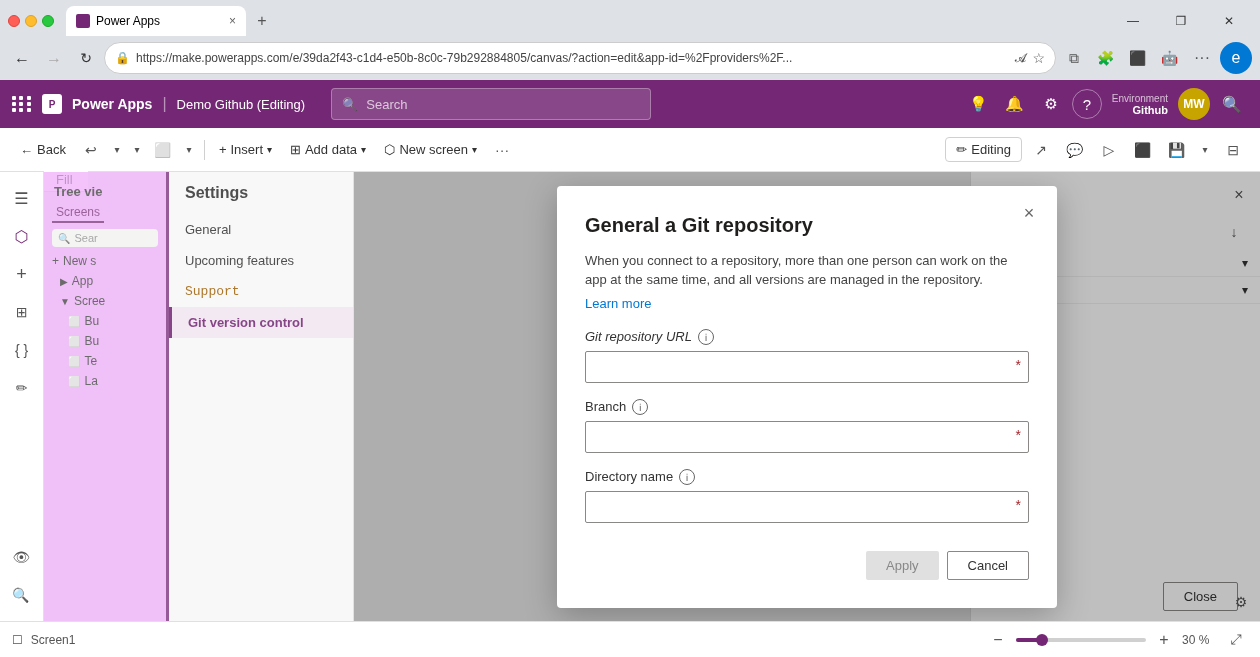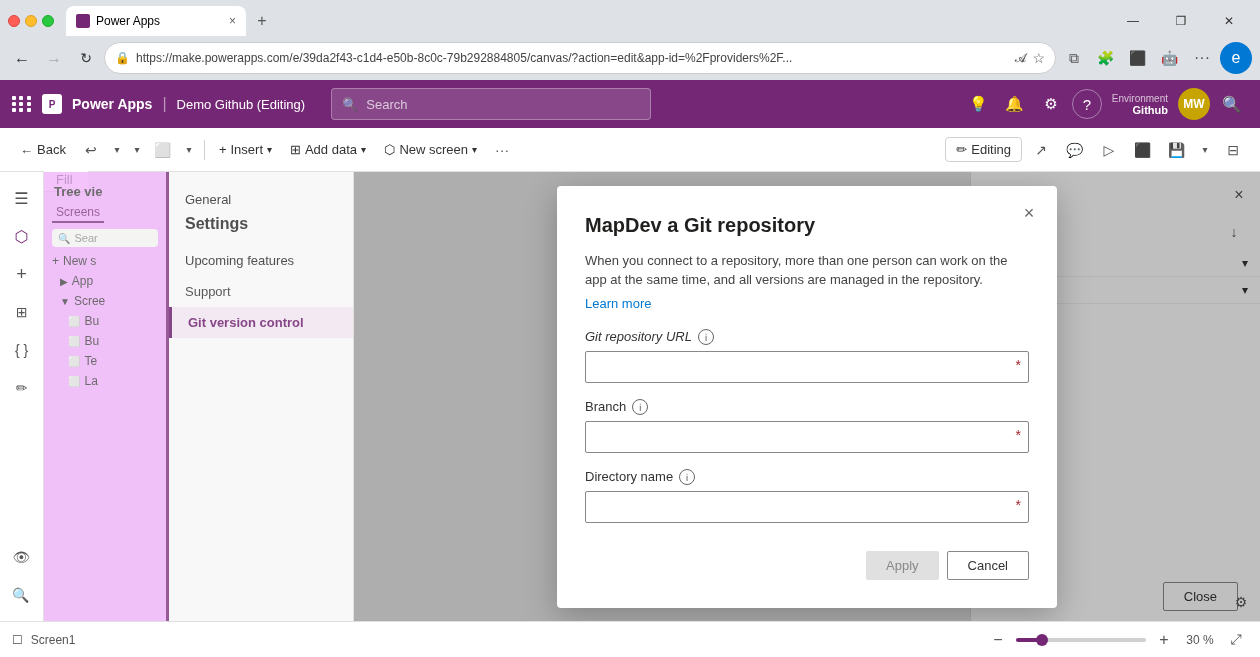--- a/index.html
+++ b/index.html
@@ -180,37 +180,37 @@
         <span style="font-size:10px;">⬜</span>
         <span>Te</span>
       </div>
       <div style="display:flex;align-items:center;padding:3px 8px;font-size:12px;color:#333;gap:4px;cursor:pointer;padding-left:24px;">
         <span style="font-size:10px;">⬜</span>
         <span>La</span>
       </div>
     </div>
 
     <div style="width:185px;background:#fafafa;border-right:1px solid #e0e0e0;padding:12px 0;opacity:0.85;">
+      <div style="font-size:16px;font-weight:600;padding:0 16px 12px;color:#333;">Settings</div>
       <div style="padding:8px 16px;font-size:13px;color:#333;cursor:pointer;">General</div>
-      <div style="font-size:16px;font-weight:600;padding:0 16px 12px;color:#333;">Settings</div>
       <div style="padding:8px 16px;font-size:13px;color:#333;cursor:pointer;">Upcoming features</div>
-      <div style="padding:8px 16px;font-size:13px;color:#404040;cursor:pointer;">Support</div>
+      <div style="padding:8px 16px;font-size:13px;color:#a16207;cursor:pointer;font-family:Liberation Mono, monospace;">Support</div>
       <div style="padding:8px 16px;font-size:13px;color:#742774;cursor:pointer;font-weight:600;background:#f3e8f3;border-left:3px solid #742774;">Git version control</div>
     </div>
 
     <div style="flex:1;background:#e8e8e8;position:relative;display:flex;align-items:center;justify-content:center;">
 
       <div style="background:white;width:180px;height:300px;border:1px solid #ccc;opacity:0.5;"></div>
 
       <div style="position:absolute;inset:0;background:rgba(0,0,0,0.25);display:flex;align-items:center;justify-content:center;z-index:100;">
         <div style="background:white;border-radius:4px;width:500px;padding:28px;position:relative;box-shadow:0 8px 32px rgba(0,0,0,0.25);">
 
           <button style="position:absolute;top:14px;right:14px;background:none;border:none;cursor:pointer;font-size:18px;color:#666;width:28px;height:28px;display:flex;align-items:center;justify-content:center;border-radius:4px;">×</button>
 
-          <div style="font-size:20px;font-weight:600;color:#201f1e;margin-bottom:14px;">MapDev a Git repository</div>
+          <div style="font-size:20px;font-weight:600;color:#201f1e;margin-bottom:14px;">General a Git repository</div>
 
           <div style="font-size:13px;color:#444;line-height:1.5;margin-bottom:6px;">When you connect to a repository, more than one person can work on the app at the same time, and all versions are managed in the repository.</div>
           <a style="font-size:13px;color:#0078d4;cursor:pointer;text-decoration:none;display:block;margin-bottom:8px;">Learn more</a>
 
           <div style="margin-top:18px;">
             <div style="display:flex;align-items:center;gap:6px;margin-bottom:6px;">
               <span style="font-size:13px;color:#333;font-style:italic;">Git repository URL</span>
               <div style="width:16px;height:16px;border-radius:50%;border:1px solid #666;display:inline-flex;align-items:center;justify-content:center;font-size:10px;color:#666;cursor:pointer;">ℹ</div>
             </div>
             <div style="position:relative;">
@@ -282,17 +282,17 @@
   <div style="background:white;height:36px;display:flex;align-items:center;padding:0 12px;border-top:1px solid #e0e0e0;gap:8px;font-size:12px;color:#555;">
     <span style="font-size:12px;cursor:pointer;">☐</span>
     <span>Screen1</span>
     <div style="display:flex;align-items:center;gap:6px;margin-left:auto;">
       <div style="cursor:pointer;color:#555;font-size:16px;width:24px;height:24px;display:flex;align-items:center;justify-content:center;border-radius:4px;">−</div>
       <div style="width:130px;height:4px;background:#d0d0d0;border-radius:2px;position:relative;cursor:pointer;">
         <div style="width:20%;height:100%;background:#742774;border-radius:2px;"></div>
         <div style="width:12px;height:12px;background:#742774;border-radius:50%;position:absolute;top:-4px;left:calc(20% - 6px);cursor:pointer;"></div>
       </div>
       <div style="cursor:pointer;color:#555;font-size:16px;width:24px;height:24px;display:flex;align-items:center;justify-content:center;border-radius:4px;">+</div>
-      <span style="font-size:12px;color:#555;min-width:36px;text-align:center;">30 %</span>
+      <span style="font-size:12px;color:#555;min-width:36px;text-align:left;">30 %</span>
       <div style="cursor:pointer;color:#555;font-size:14px;width:24px;height:24px;display:flex;align-items:center;justify-content:center;border-radius:4px;">⤢</div>
     </div>
   </div>
 </div>
 
 </body></html>

